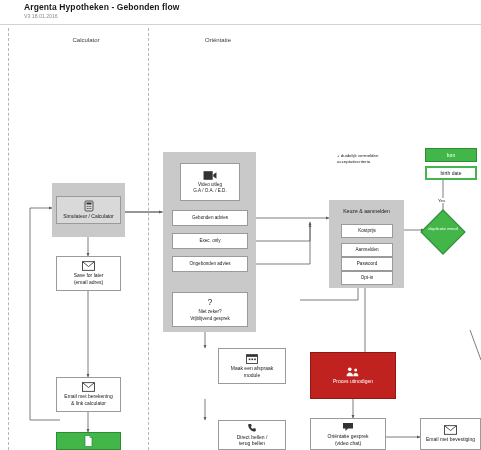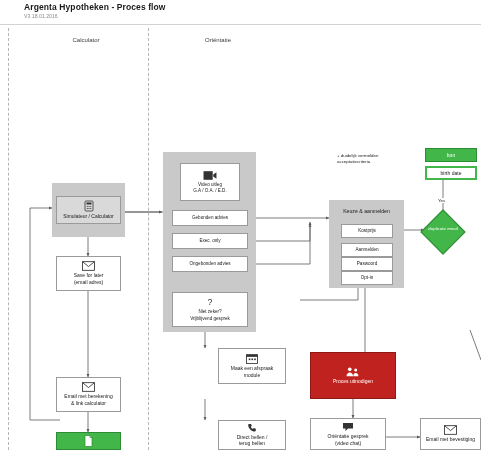--- a/index.html
+++ b/index.html
@@ -138,21 +138,21 @@
       <path d="M385,437 L420,437"></path>
 
       <path d="M353,399 L353,418"></path>
     </g>
     <g stroke="#5a5a5a" stroke-width="0.8" fill="none">
       <path d="M470,330 L481,360"></path>
       <path d="M358,288 L358,300 L300,300"></path>
     </g>
   </svg>
 
-  <div class="abs title" style="left:24px;top:2px;">Argenta Hypotheken - Proces flow</div>
+  <div class="abs title" style="left:24px;top:2px;">Argenta Hypotheken - Gebonden flow</div>
   <div class="abs subtitle" style="left:24px;top:13px;">V3 18.01.2016</div>
 
   <div class="abs" style="left:0;top:24px;width:481px;height:1px;background:#d2d2d2;"></div>
 
   <div class="abs lane-sep" style="left:8px;top:28px;height:422px;"></div>
   <div class="abs lane-sep" style="left:148px;top:28px;height:422px;"></div>
 
   <div class="abs lane-label" style="left:46px;top:37px;width:80px;">Calculator</div>
   <div class="abs lane-label" style="left:178px;top:37px;width:80px;">Oriëntatie</div>
 

